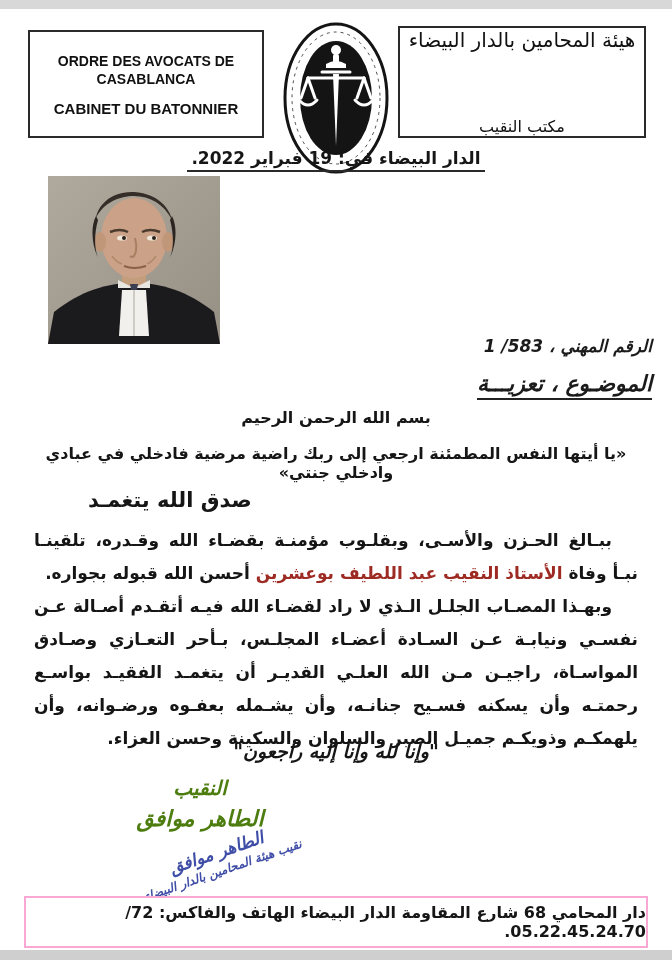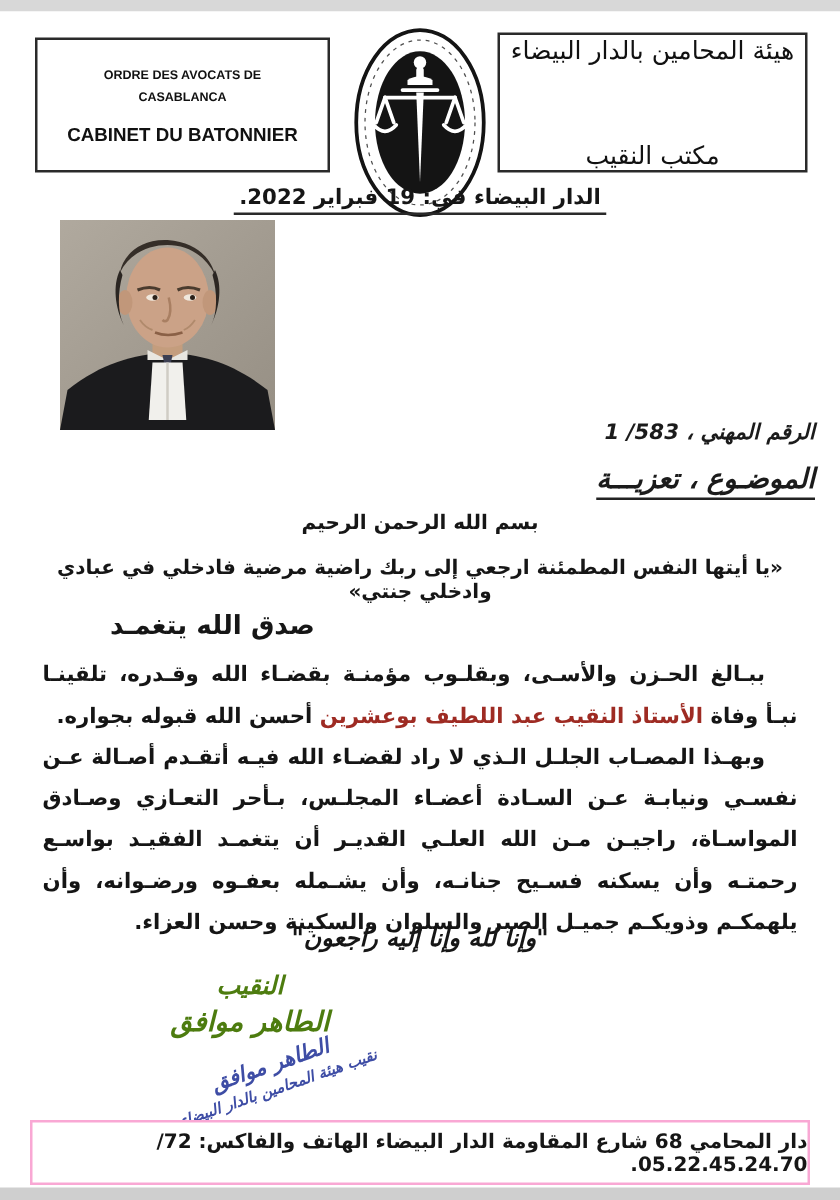--- a/index.html
+++ b/index.html
@@ -13,26 +13,26 @@
   .edge-top { top:0; height:9px; }
   .edge-bottom { top:950px; height:10px; background:#cfcfcf; }
 
   
   .hdr-box {
     position:absolute; border:2px solid #2a2a2a; background:#fff;
     display:flex; flex-direction:column; justify-content:center; text-align:center;
   }
   .hdr-left { left:28px; top:30px; width:236px; height:108px;
     font-family:"Liberation Sans", sans-serif; font-weight:bold; color:#111; }
-  .hdr-left .fr1 { font-size:10px; line-height:18px; }
+  .hdr-left .fr1 { font-size:14px; line-height:18px; }
   .hdr-left .fr3 { font-size:15px; margin-top:12px; }
   .hdr-right { left:398px; top:26px; width:248px; height:112px; direction:rtl;
     font-weight:normal; color:#111; justify-content:space-between; }
   .hdr-right .ar1 { font-size:20px; }
-  .hdr-right .ar2 { font-size:20px; }
+  .hdr-right .ar2 { font-size:16px; }
   .seal { position:absolute; left:282px; top:20px; width:108px; height:156px; }
 
   .date-line {
     position:absolute; left:0; top:148px; width:672px; text-align:center;
     direction:rtl; font-size:17px; font-weight:bold;
   }
   .date-line span { border-bottom:2px solid #2a2a2a; padding:0 4px 2px 4px; }
 
   
   .portrait { position:absolute; left:48px; top:176px; width:172px; height:168px;

